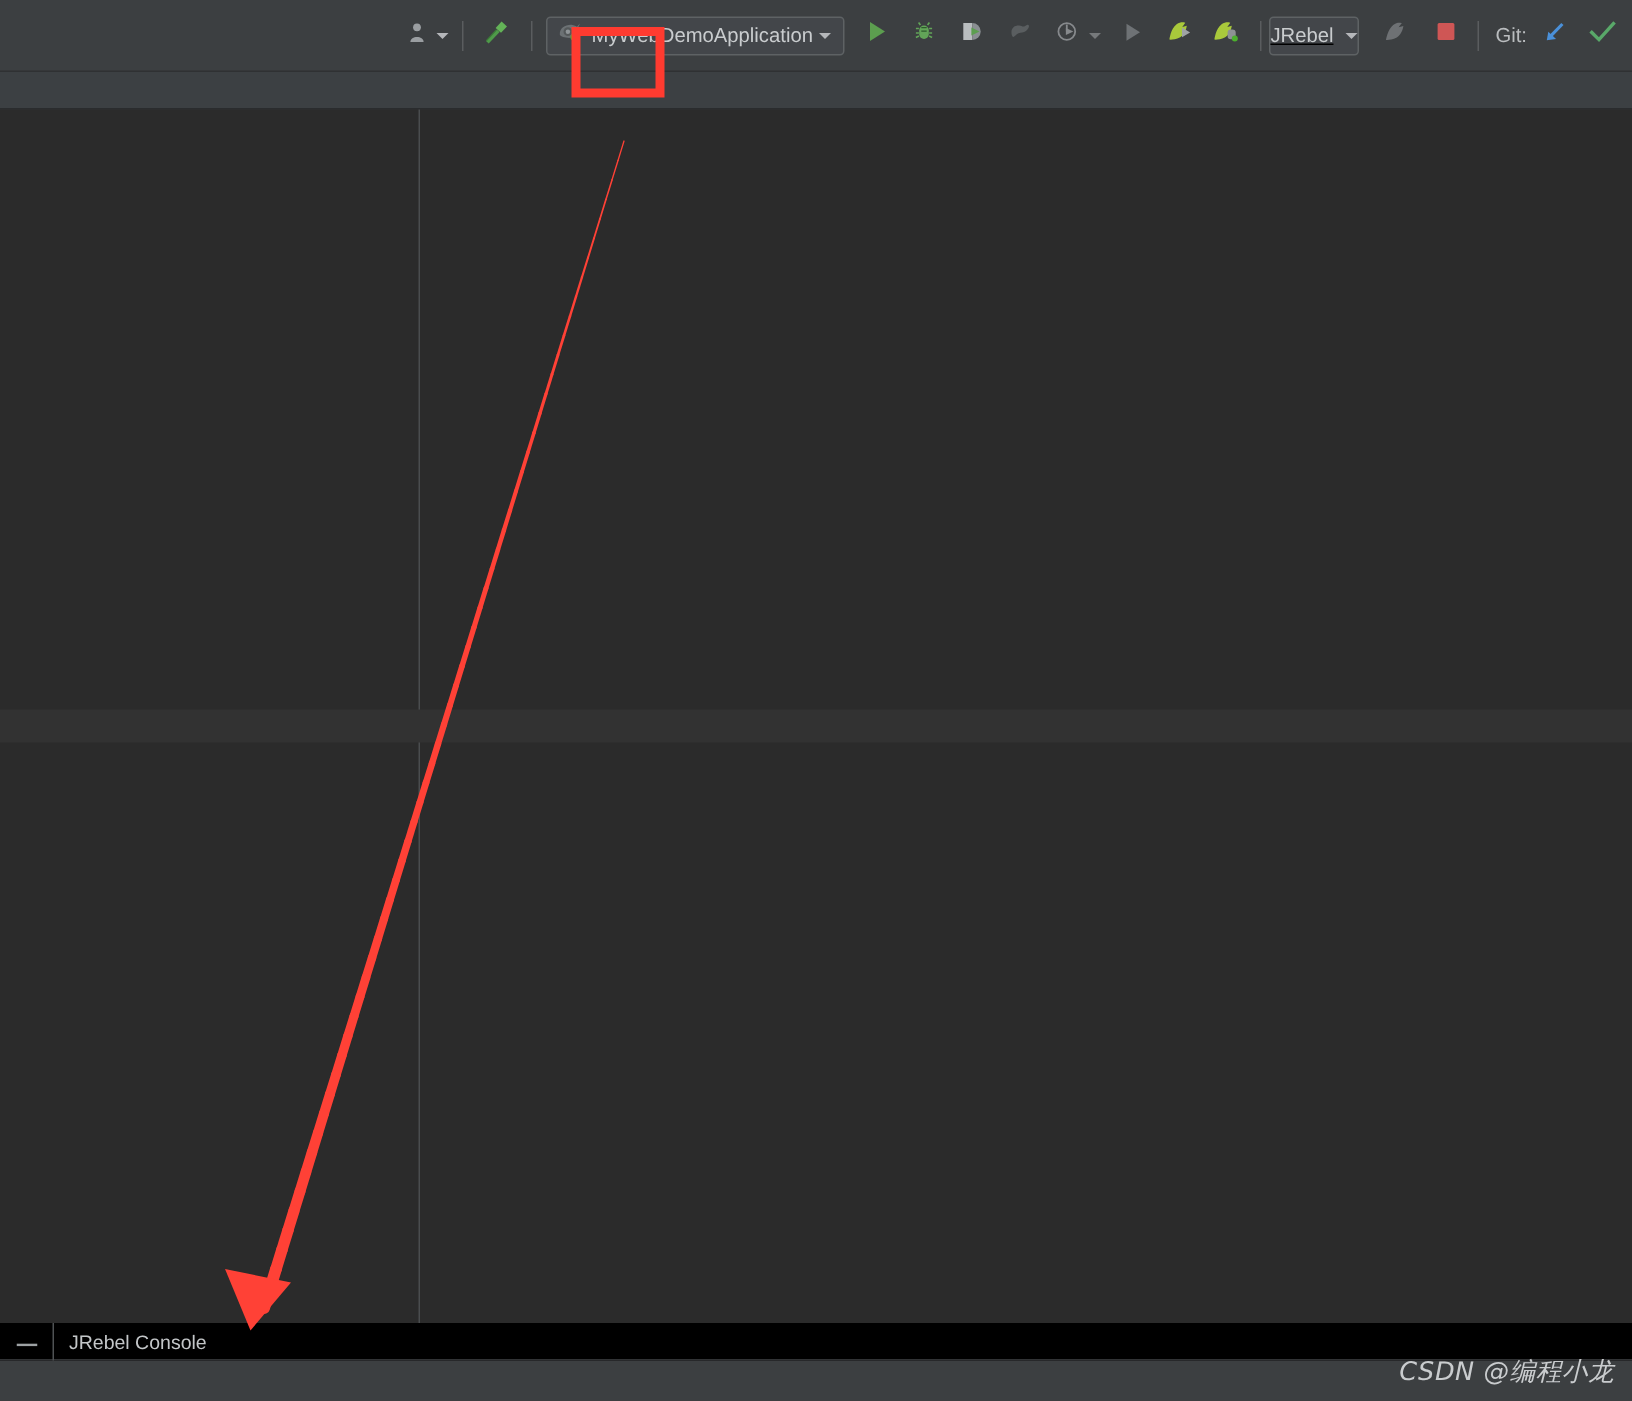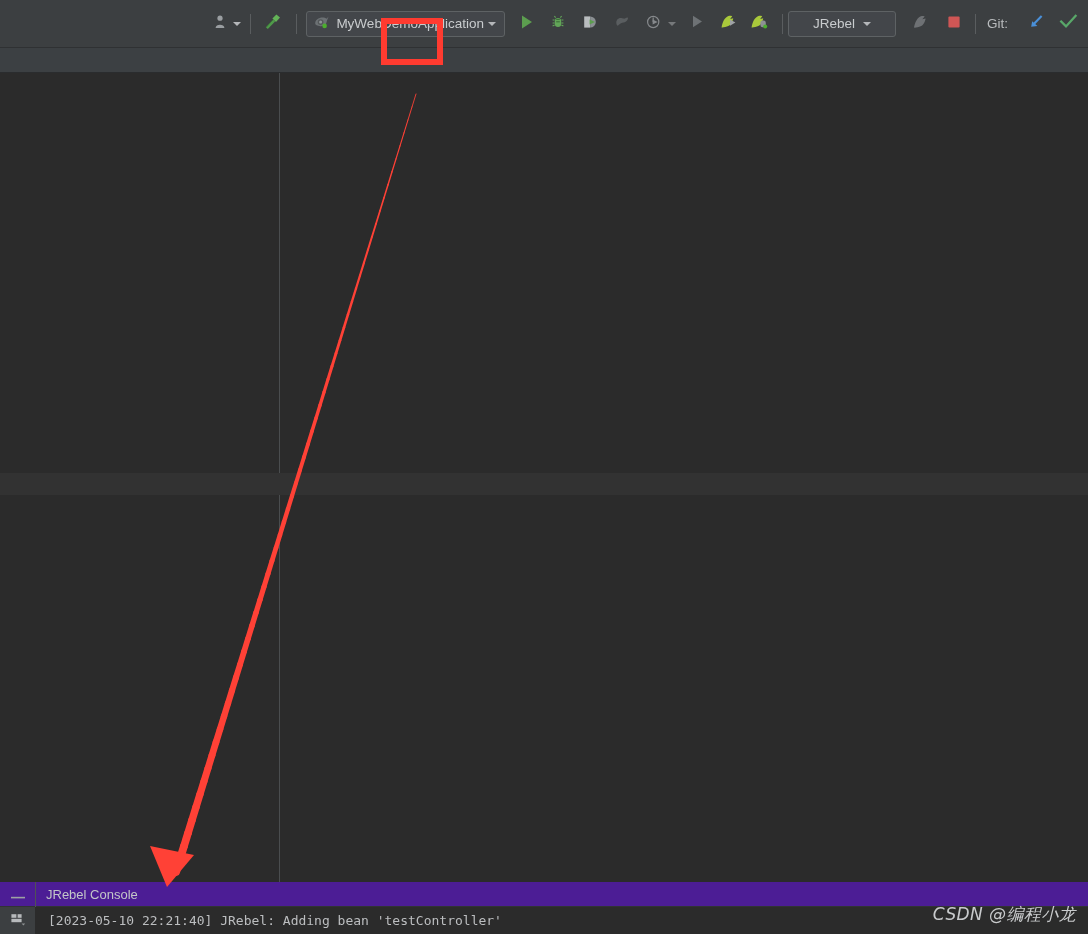--- a/index.html
+++ b/index.html
@@ -77,32 +77,33 @@
   }
 
   
   #jrebel-combo {
     display: flex;
     align-items: center;
     height: 26px;
     border: 1px solid #5e6264;
     border-radius: 3px;
     background: #43464a;
-    padding: 0 24px;
+    padding: 0 0;
     box-sizing: border-box;
+    text-decoration: underline;
   }
   #jrebel-label {
     color: #c9ccce;
     font-size: 13.5px;
     white-space: nowrap;
   }
   #git-label {
     color: #b9bcbe;
     font-size: 13.5px;
-    margin: 0 12px 0 6px;
+    margin: 0 2px 0 6px;
   }
 
   
   #secondary-bar {
     position: absolute;
     left: 0; top: 48px;
     width: 1088px; height: 25px;
     background: #3c4043;
     border-bottom: 1px solid #2a2c2e;
     box-sizing: border-box;
@@ -141,21 +142,21 @@
   #console-panel {
     position: absolute;
     left: 0; top: 882px;
     width: 1088px; height: 52px;
     background: #3c3f41;
   }
   #console-header {
     position: absolute;
     left: 0; top: 0;
     width: 1088px; height: 25px;
-    background: #4c1d95;
+    background: #000000;
     display: flex;
     align-items: center;
     border-bottom: 1px solid #313335;
     box-sizing: border-box;
   }
   #console-minimize {
     width: 35px;
     height: 25px;
     display: flex;
     align-items: center;
@@ -388,33 +389,20 @@
   <div id="console-header">
     <div id="console-minimize">
       <span>
         <svg width="14" height="3" viewBox="0 0 14 3">
             <rect x="0" y="0.8" width="14" height="1.6" fill="#9da1a3"></rect>
           </svg>
       </span>
     </div>
     <div id="console-header-divider"></div>
     <span id="console-title">JRebel Console</span>
-  </div>
-  <div id="console-body">
-    <div id="console-gutter">
-      <span>
-        <svg width="18" height="16" viewBox="0 0 18 16">
-          <rect x="2.4" y="3.2" width="5" height="3.6" fill="#b7babc"></rect>
-          <rect x="8.6" y="3.2" width="4" height="3.6" fill="#b7babc"></rect>
-          <rect x="2.4" y="7.8" width="10.2" height="3.4" fill="#b7babc"></rect>
-          <path d="M12.6 12.4 L16.2 12.4 L14.4 14.6 Z" fill="#8e9294"></path>
-        </svg>
-      </span>
-    </div>
-    <span id="console-log-line">[2023-05-10 22:21:40] JRebel: Adding bean 'testController'</span>
   </div>
 </div>
 
 <div id="watermark">CSDN @编程小龙</div>
 
 <svg id="annotation-layer" width="1088" height="934" viewBox="0 0 1088 934">
   <rect x="384" y="21" width="56" height="41" fill="none" stroke="#ff3b30" stroke-width="6"></rect>
 
   <g>
       <line x1="416" y1="94" x2="412" y2="106.96666666666667" stroke="#ff4136" stroke-width="0.86" stroke-linecap="round"></line>

